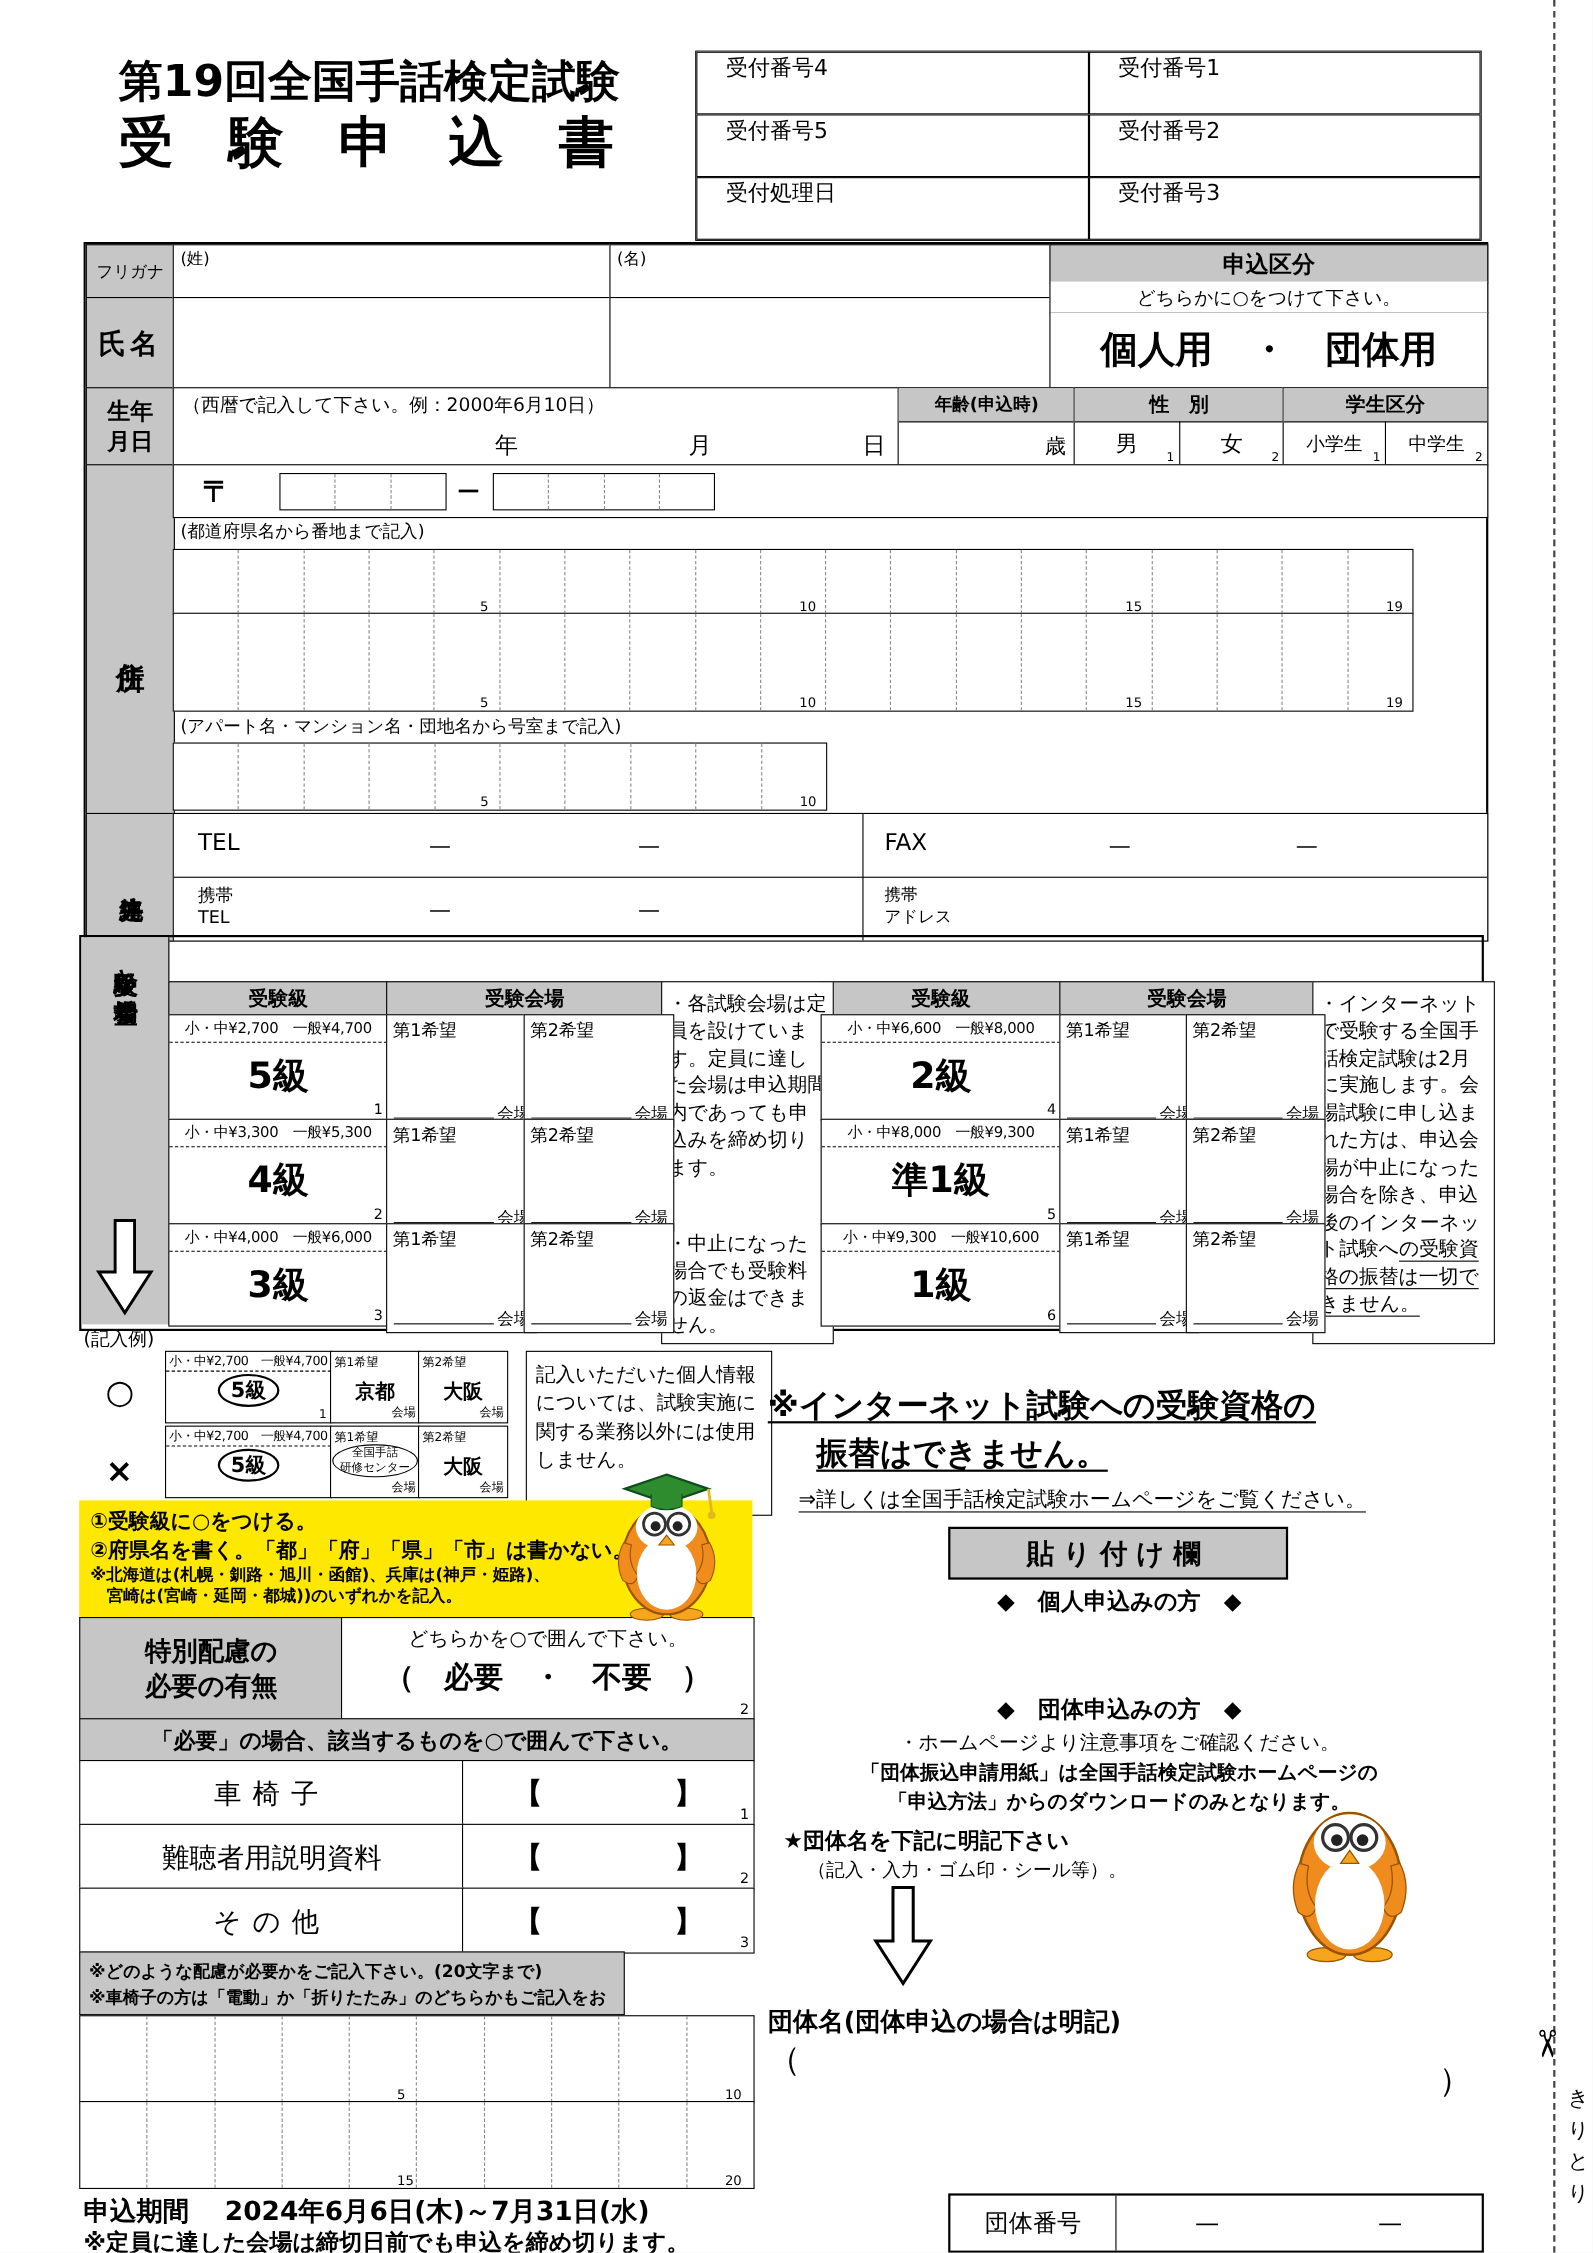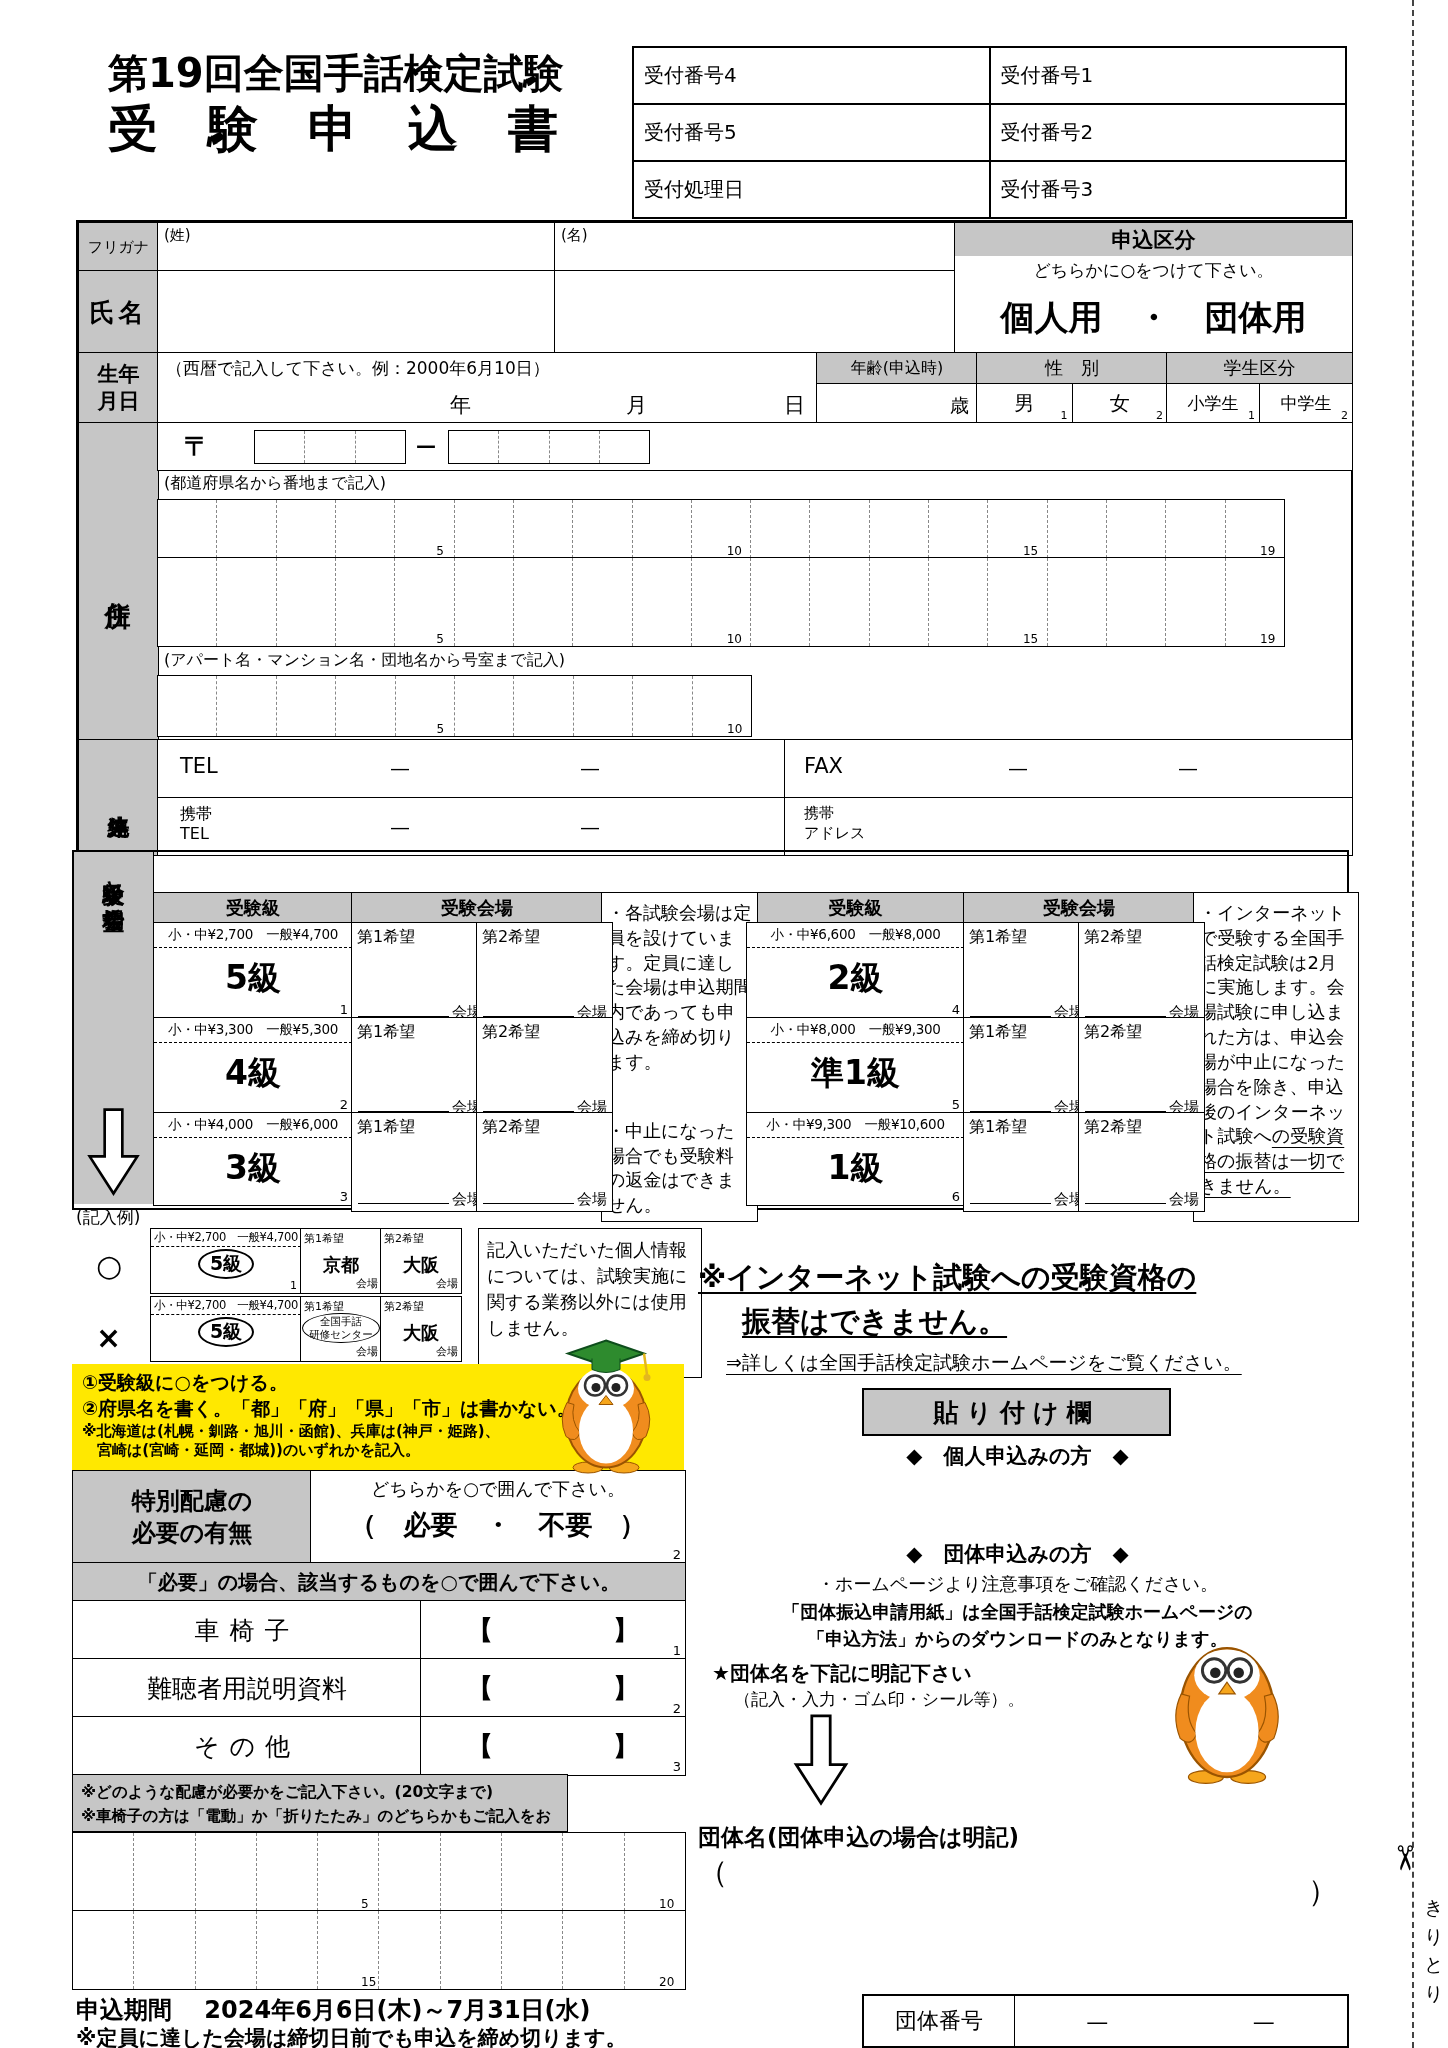--- a/index.html
+++ b/index.html
@@ -8,34 +8,34 @@
   .abs{position:absolute}
   .ctr{display:flex;align-items:center;justify-content:center}
   .gray{background:var(--gray)}
   .cell{position:absolute;border:1px solid #000;background:#fff}
   .gcell{position:absolute;border:1px solid #000;background:var(--gray)}
   .bold{font-weight:bold}
   .pre{white-space:pre-line}
   .u{text-decoration:underline;text-underline-offset:5px}
   .vt{writing-mode:vertical-rl;text-orientation:upright}
   .num{position:absolute;right:4px;bottom:1px;font-size:13px;font-weight:normal}
-  .hdrstrip{position:absolute;left:0;top:0;right:0;height:30px;background:var(--gray);border-bottom:1px solid #000;display:flex;align-items:center;justify-content:center;font-weight:normal}
+  .hdrstrip{position:absolute;left:0;top:0;right:0;height:30px;background:var(--gray);border-bottom:1px solid #000;display:flex;align-items:center;justify-content:center;font-weight:bold}
   .wgrid{position:absolute;display:flex;border:1px solid #000;background:#fff}
   .wgrid .wcell,.pgroup .wcell{flex:1;border-right:1px dashed #888}
   .wgrid .wcell:last-child,.pgroup .wcell:last-child{border-right:none}
   .pgroup{position:absolute;display:flex;border:1.5px solid #000;background:#fff}
   .gmark{position:absolute;bottom:0;font-size:12px}
   .price{font-size:13.5px;text-align:center;padding:3px 1px;border-bottom:1px dashed #000;letter-spacing:-0.3px}
   .gname{font-size:33px;font-weight:bold;text-align:center;margin-top:8px}
   .vcell{display:flex;flex-direction:column;justify-content:space-between;padding:4px 5px 2px}
   .vlabel{font-size:16px}
   .vbot{display:flex;align-items:flex-end}
   .vline{flex:1;border-bottom:1.5px solid #000;margin:0 3px 5px 1px}
   .vword{font-size:15px}
-  .rcell{border:1px solid #000;display:flex;align-items:center;padding-left:10px;font-size:20px;background:#fff}
+  .rcell{border:1px solid #000;display:flex;align-items:flex-start;padding-left:26px;font-size:20px;background:#fff}
   .mnote{font-size:18px;line-height:1.38;padding:8px 5px}
   .xcell{position:absolute;border:1px solid #000;background:#fff}
   .xprice{font-size:11.5px;text-align:center;border-bottom:1px dashed #000;padding:1px 0;letter-spacing:-0.3px}
   .xgrow{text-align:center;margin-top:2px;font-size:19px;font-weight:bold}
   .xoval{display:inline-block;border:2px solid #000;border-radius:50%;padding:0 10px}
   .xoval2{display:inline-block;border:1.5px solid #000;border-radius:50%;padding:1px 6px}
   .xlabel{position:absolute;left:3px;top:2px;font-size:11px}
   .xvenue{position:absolute;left:0;right:0;top:24px;text-align:center;font-size:18px;font-weight:bold}
   .xvenue.sm{font-size:10.5px;top:16px;line-height:1.25;font-weight:normal}
   .xword{position:absolute;right:3px;bottom:2px;font-size:11px}

